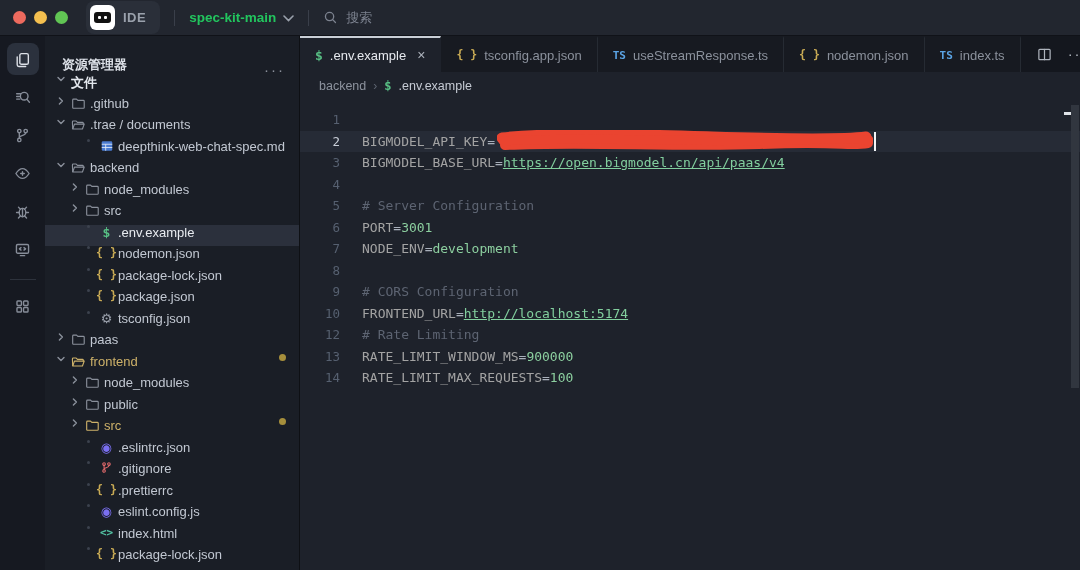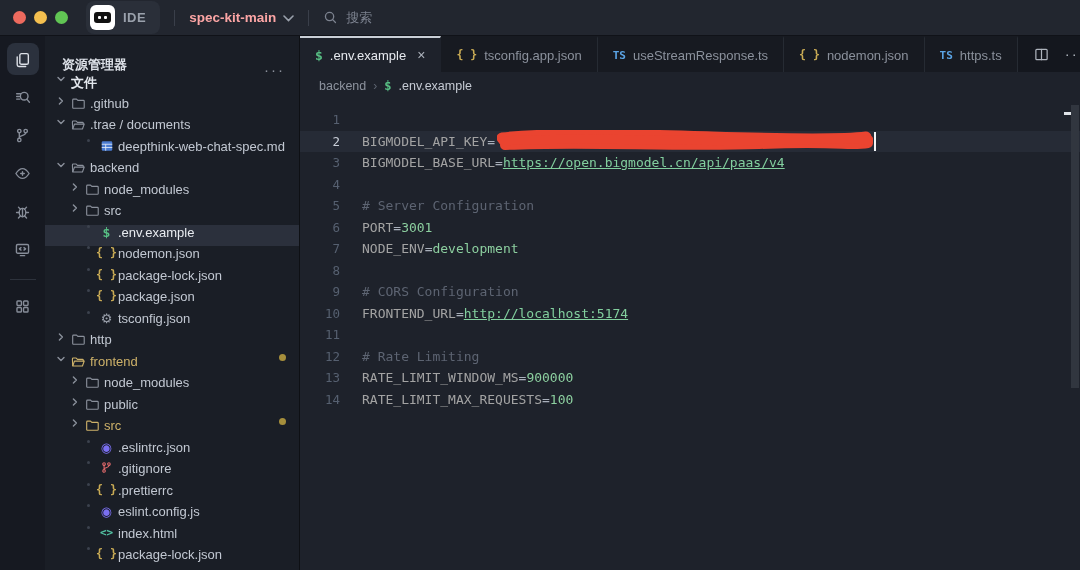--- a/index.html
+++ b/index.html
@@ -15,21 +15,21 @@
   .tl.red{background:#ed6a5e;} .tl.yellow{background:#f4bf4f;} .tl.green{background:#61c554;}
   .ide-chip { display:flex; align-items:center; gap:8px; background:#2a2f39;
               border-radius:8px; padding:4px 14px 4px 4px; margin-left:4px; cursor:pointer;}
   .logo { width:25px; height:25px; background:#fff; border-radius:6px; position:relative; }
   .logo .head { position:absolute; left:4px; top:7px; width:17px; height:11px;
                 background:#111; border-radius:3px; }
   .logo .eye { position:absolute; top:4px; width:3px; height:3px; background:#fff; border-radius:1px;}
   .logo .eye.l{left:4px;} .logo .eye.r{right:4px;}
   .ide-text { color:#9aa1ac; font-size:13px; font-weight:600; letter-spacing:.5px; }
   .vsep { width:1px; height:16px; background:#3a3f4a; margin:0 14px; }
-  .project { display:flex; align-items:center; gap:7px; color:#fca5a5;
+  .project { display:flex; align-items:center; gap:7px; color:#22c55e;
              font-size:13.5px; font-weight:600; cursor:pointer; }
   .project svg { margin-top:2px; }
   .search { display:flex; align-items:center; gap:8px; color:#7d8390; font-size:13px; cursor:text; }
 
   
   .main { flex:1; display:flex; min-height:0; }
 
   
   .activitybar { width:45px; background:#161921; display:flex; flex-direction:column;
                  align-items:center; padding-top:7px; flex:0 0 45px; }
@@ -327,21 +327,21 @@
             <span class="chev">
               <svg width="10" height="10" viewBox="0 0 10 10" style="transform:rotate(-90deg)">
                 <path d="M2 3.4l3 3 3-3" fill="none" stroke="currentColor" stroke-width="1.4" stroke-linecap="round" stroke-linejoin="round"></path>
               </svg>
             </span>
             <span class="ticon">
               <svg width="15" height="15" viewBox="0 0 16 16">
                 <path d="M1.8 4.2c0-.5.4-.9.9-.9h3.2l1.4 1.4h5.9c.5 0 .9.4.9.9v6.6c0 .5-.4.9-.9.9H2.7c-.5 0-.9-.4-.9-.9z" fill="none" stroke="#8a909b" stroke-width="1.2" stroke-linejoin="round"></path>
               </svg>
             </span>
-            <span class="tlabel">http</span>
+            <span class="tlabel">paas</span>
           </div>
           <div class="trow folder mod" style="padding-left: 8px;">
             <span class="chev">
               <svg width="10" height="10" viewBox="0 0 10 10" style="transform:rotate(0deg)">
                 <path d="M2 3.4l3 3 3-3" fill="none" stroke="currentColor" stroke-width="1.4" stroke-linecap="round" stroke-linejoin="round"></path>
               </svg>
             </span>
             <span class="ticon">
               <svg width="15" height="15" viewBox="0 0 16 16">
                 <path d="M1.8 12.8L1.5 5.2c0-.5.4-.9.9-.9h3.1l1.4 1.4h5.3c.5 0 .9.4.9.9v1" fill="none" stroke="#cdb169" stroke-width="1.2" stroke-linejoin="round"></path>
@@ -466,21 +466,21 @@
             <div class="tab">
               <span style="display:flex">
                 <span class="mono-ic" style="color:#c9ab55;font-size:11.5px">{ }</span>
               </span>
               <span>nodemon.json</span>
             </div>
             <div class="tab">
               <span style="display:flex">
                 <span class="mono-ic" style="color:#5ba4e5;font-size:11px">TS</span>
               </span>
-              <span>https.ts</span>
+              <span>index.ts</span>
             </div>
           </div>
         <div class="tab-actions" id="tabactions">
             <span class="act">
               <span style="display:flex">
                 <svg width="15" height="15" viewBox="0 0 16 16">
                   <rect x="2" y="2.5" width="12" height="11" rx="1" fill="none" stroke="currentColor" stroke-width="1.3" stroke-linecap="round" stroke-linejoin="round"></rect>
                   <path d="M8 2.5v11" fill="none" stroke="currentColor" stroke-width="1.3" stroke-linecap="round" stroke-linejoin="round"></path>
                 </svg>
               </span>
@@ -507,21 +507,20 @@
   </g>
                   </svg></span><span class="cursor"></span></span></div>
             <div class="cline"><span class="gutter">3</span><span class="ccontent"><span class="tk-key">BIGMODEL_BASE_URL</span><span class="tk-op">=</span><span class="tk-url">https://open.bigmodel.cn/api/paas/v4</span></span></div>
             <div class="cline"><span class="gutter">4</span><span class="ccontent"></span></div>
             <div class="cline"><span class="gutter">5</span><span class="ccontent"><span class="tk-comment"># Server Configuration</span></span></div>
             <div class="cline"><span class="gutter">6</span><span class="ccontent"><span class="tk-key">PORT</span><span class="tk-op">=</span><span class="tk-num">3001</span></span></div>
             <div class="cline"><span class="gutter">7</span><span class="ccontent"><span class="tk-key">NODE_ENV</span><span class="tk-op">=</span><span class="tk-val">development</span></span></div>
             <div class="cline"><span class="gutter">8</span><span class="ccontent"></span></div>
             <div class="cline"><span class="gutter">9</span><span class="ccontent"><span class="tk-comment"># CORS Configuration</span></span></div>
             <div class="cline"><span class="gutter">10</span><span class="ccontent"><span class="tk-key">FRONTEND_URL</span><span class="tk-op">=</span><span class="tk-url">http://localhost:5174</span></span></div>
-            <div class="cline"><span class="gutter">11</span><span class="ccontent"></span></div>
             <div class="cline"><span class="gutter">12</span><span class="ccontent"><span class="tk-comment"># Rate Limiting</span></span></div>
             <div class="cline"><span class="gutter">13</span><span class="ccontent"><span class="tk-key">RATE_LIMIT_WINDOW_MS</span><span class="tk-op">=</span><span class="tk-num">900000</span></span></div>
             <div class="cline"><span class="gutter">14</span><span class="ccontent"><span class="tk-key">RATE_LIMIT_MAX_REQUESTS</span><span class="tk-op">=</span><span class="tk-num">100</span></span></div>
           </div>
         <div class="scroll-thumb"></div>
         <div class="ruler-mark"></div>
       </div>
     </div>
   </div>
 </div>

